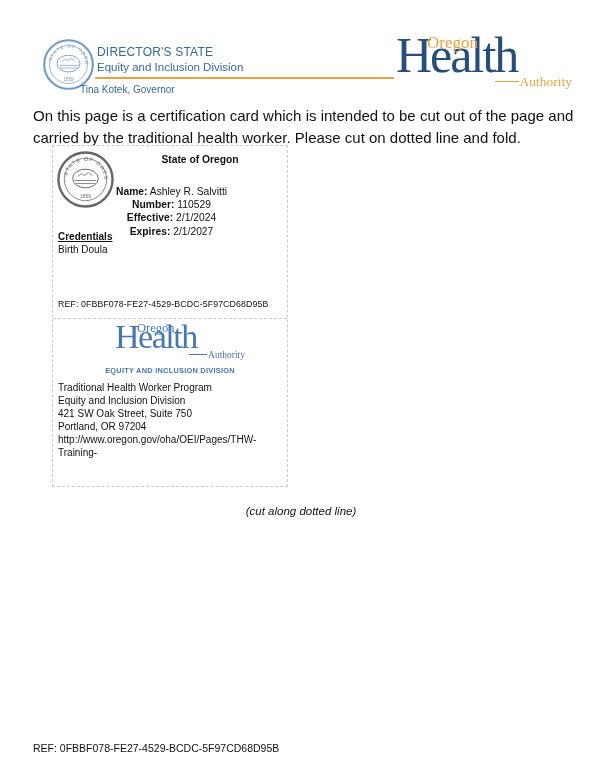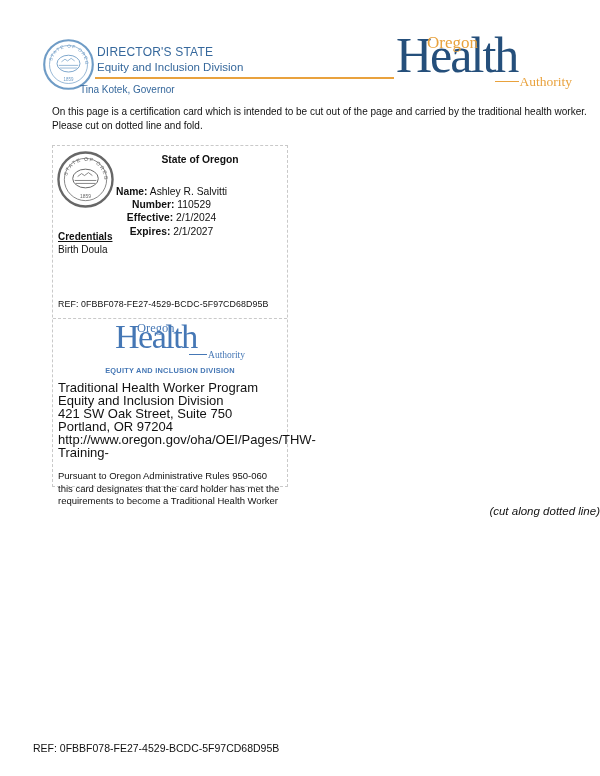--- a/index.html
+++ b/index.html
@@ -27,21 +27,21 @@
   .oha-authority {
     position:absolute; right:0; top:38px; font-family:"Liberation Serif", serif;
     font-size:13.5px; color:#E9A23D; white-space:nowrap;
   }
   .oha-authority::before {
     content:""; display:inline-block; width:24px; height:1.5px;
     background:#E9A23D; vertical-align:middle; margin-right:1px; margin-bottom:3px;
   }
 
   
-  .intro { position:absolute; left:33px; top:105px; width:545px; font-size:10px; line-height:14px;margin-left:19px; }
+  .intro { position:absolute; left:33px; top:105px; width:545px; font-size:15px; line-height:22px; }
 
   
   .card {
     position:absolute; left:52px; top:145px; width:236px; height:342px;
     border:1px dashed #C9C9C9; box-sizing:border-box;
   }
   .card-front { position:relative; height:172px; border-bottom:1px dashed #C9C9C9; }
   .front-seal { position:absolute; left:3px; top:4px; width:59px; height:59px; color:#676767; }
   .front-titles {
     position:absolute; left:62px; right:2px; top:7px; text-align:center;
@@ -68,26 +68,26 @@
     font-size:9.5px; color:#4577B5; white-space:nowrap;
   }
   .cl-authority::before {
     content:""; display:inline-block; width:18px; height:1px;
     background:#4577B5; vertical-align:middle; margin-right:1px; margin-bottom:2px;
   }
   .card-division {
     text-align:center; font-size:7.4px; font-weight:bold; color:#4577B5;
     letter-spacing:.25px; margin-top:3px;
   }
-  .card-address { margin:7px 0 0 5px; font-size:13px; line-height:12.9px; }
+  .card-address { margin:7px 0 0 5px; font-size:10px; line-height:12.9px; }
   .card-note { margin:11px 3px 0 5px; font-size:9.5px; line-height:12.3px; }
 
   
   .cut-note {
-    position:absolute; top:505px; left:2px; right:0; text-align:right;
+    position:absolute; top:505px; left:2px; right:0; text-align:center;
     font-style:italic; font-size:11.5px;
   }
   .footer-ref  { position:absolute; left:33px;  top:742px; font-size:10.5px; }
   .footer-page { position:absolute; right:33px; top:779px; font-size:12px;font-style:italic; }
 
   svg { display:block; width:100%; height:100%; }
 </style>
 </head>
 <body>
 
@@ -160,21 +160,20 @@
       <div class="card-division">EQUITY AND INCLUSION DIVISION</div>
 
       <div class="card-address">
         <div>Traditional Health Worker Program</div>
         <div>Equity and Inclusion Division</div>
         <div>421 SW Oak Street, Suite 750</div>
         <div>Portland, OR 97204</div>
         <div>http://www.oregon.gov/oha/OEI/Pages/THW-Training-</div>
       </div>
 
-      <div class="card-note">Pursuant to Oregon Administrative Rules 950-060 this card designates that the card holder has met the requirements to become a Traditional Health Worker</div>
     </div>
   </div>
 
   <div class="cut-note">(cut along dotted line)</div>
 
   <div class="footer-ref">REF: 0FBBF078-FE27-4529-BCDC-5F97CD68D95B</div>
   <div class="footer-page">Page 2 of 2</div>
 
 </div>
 

